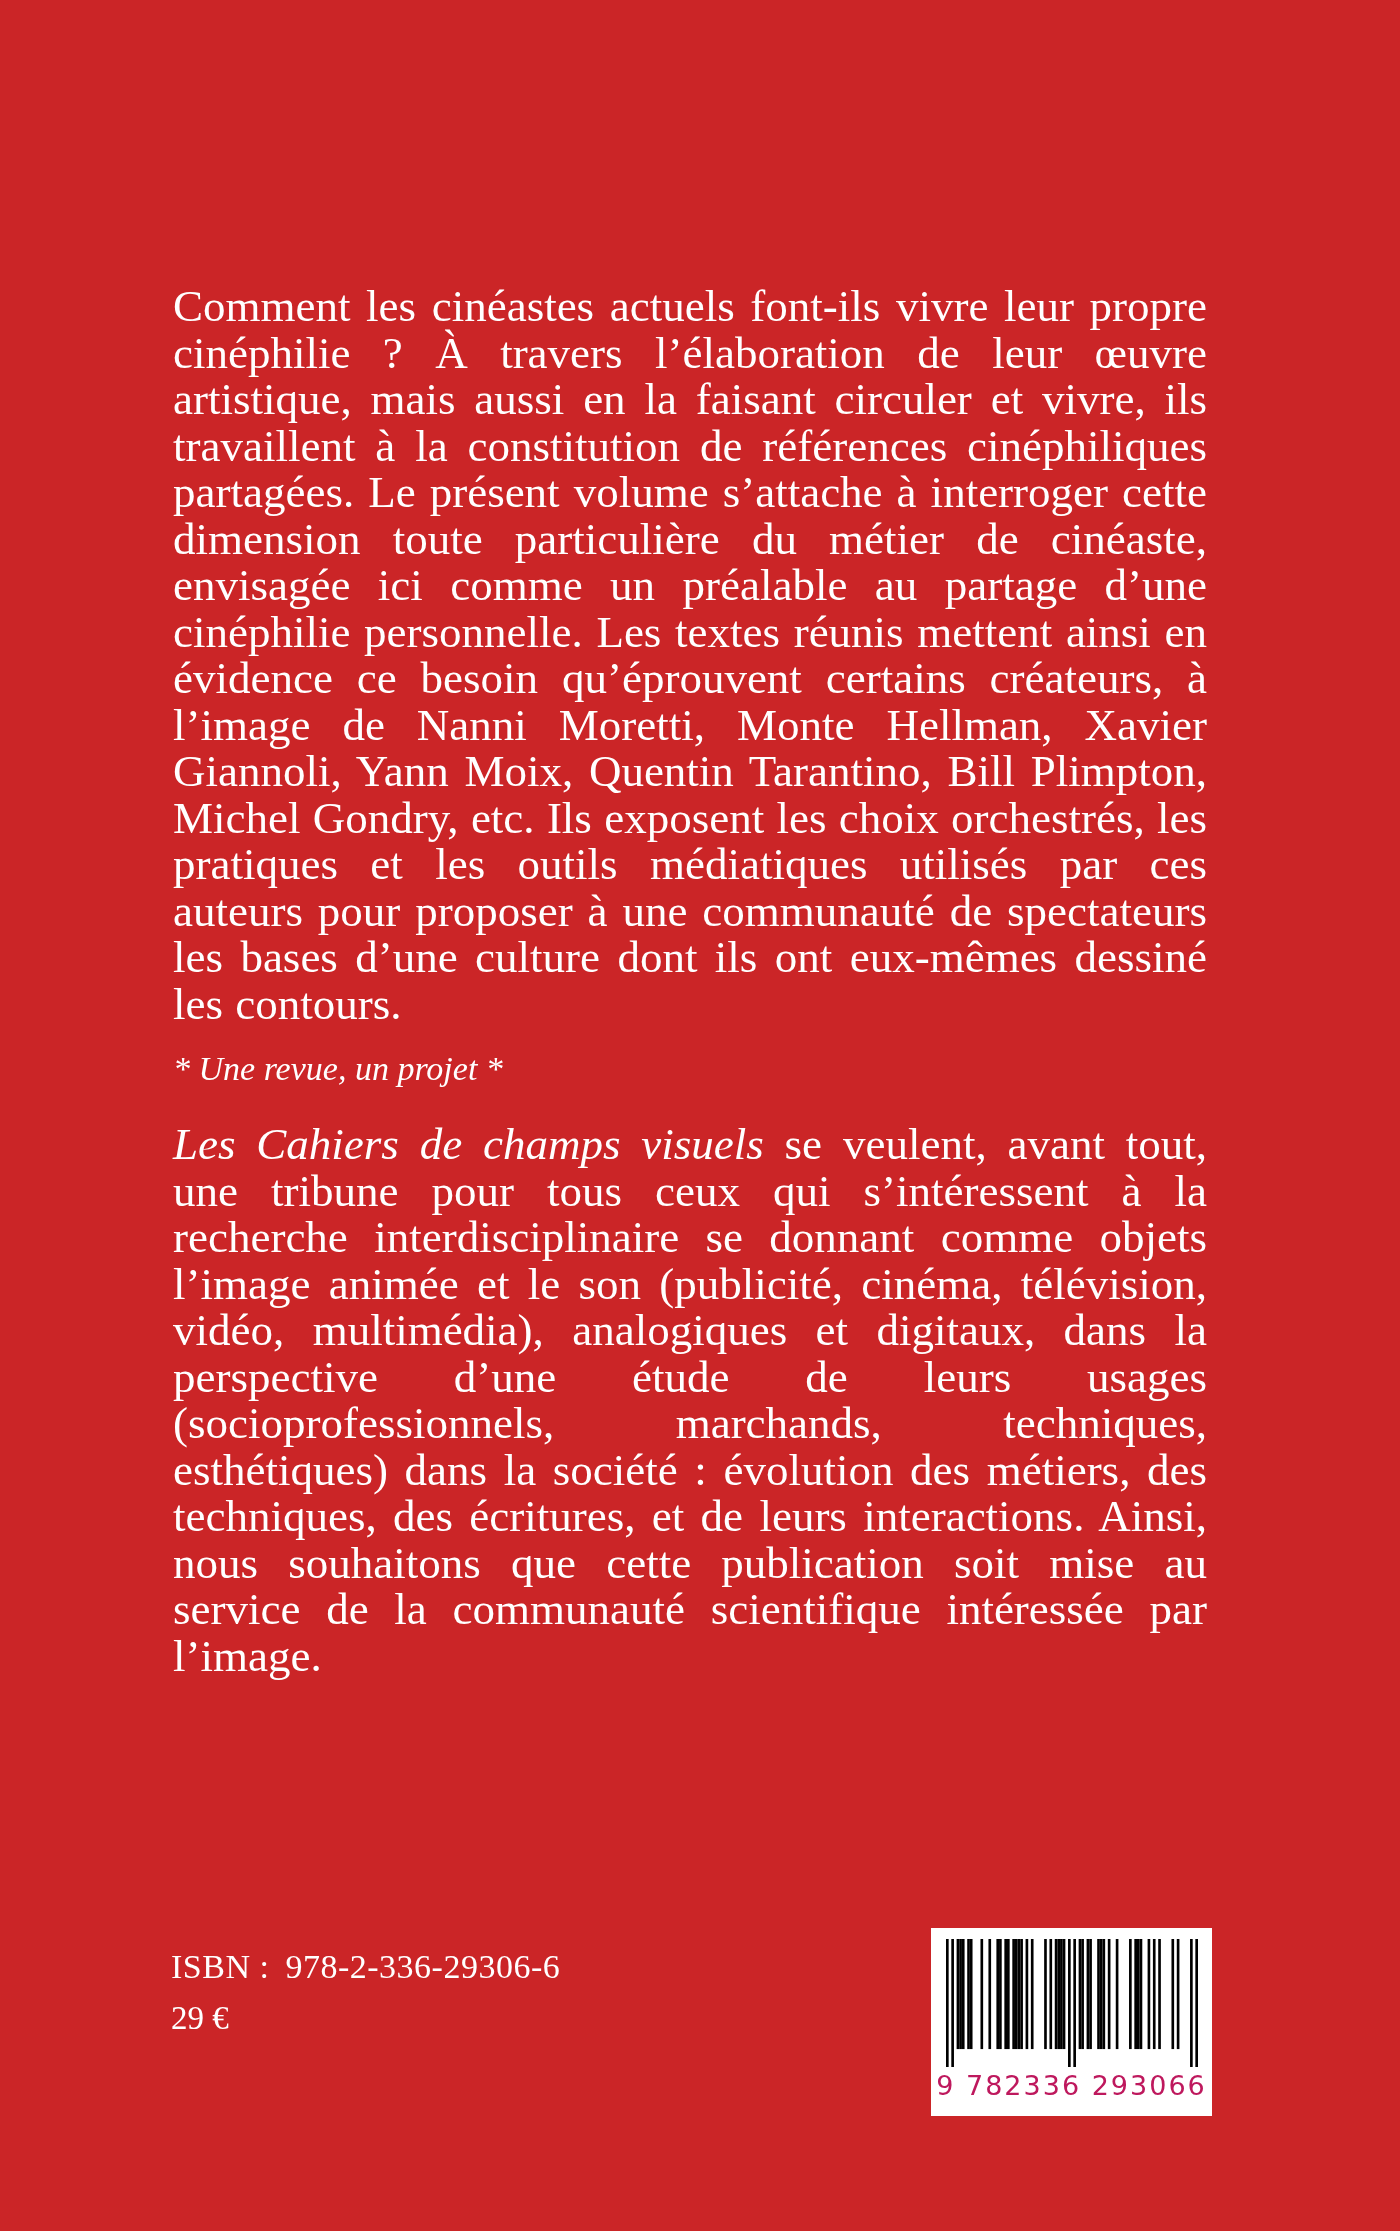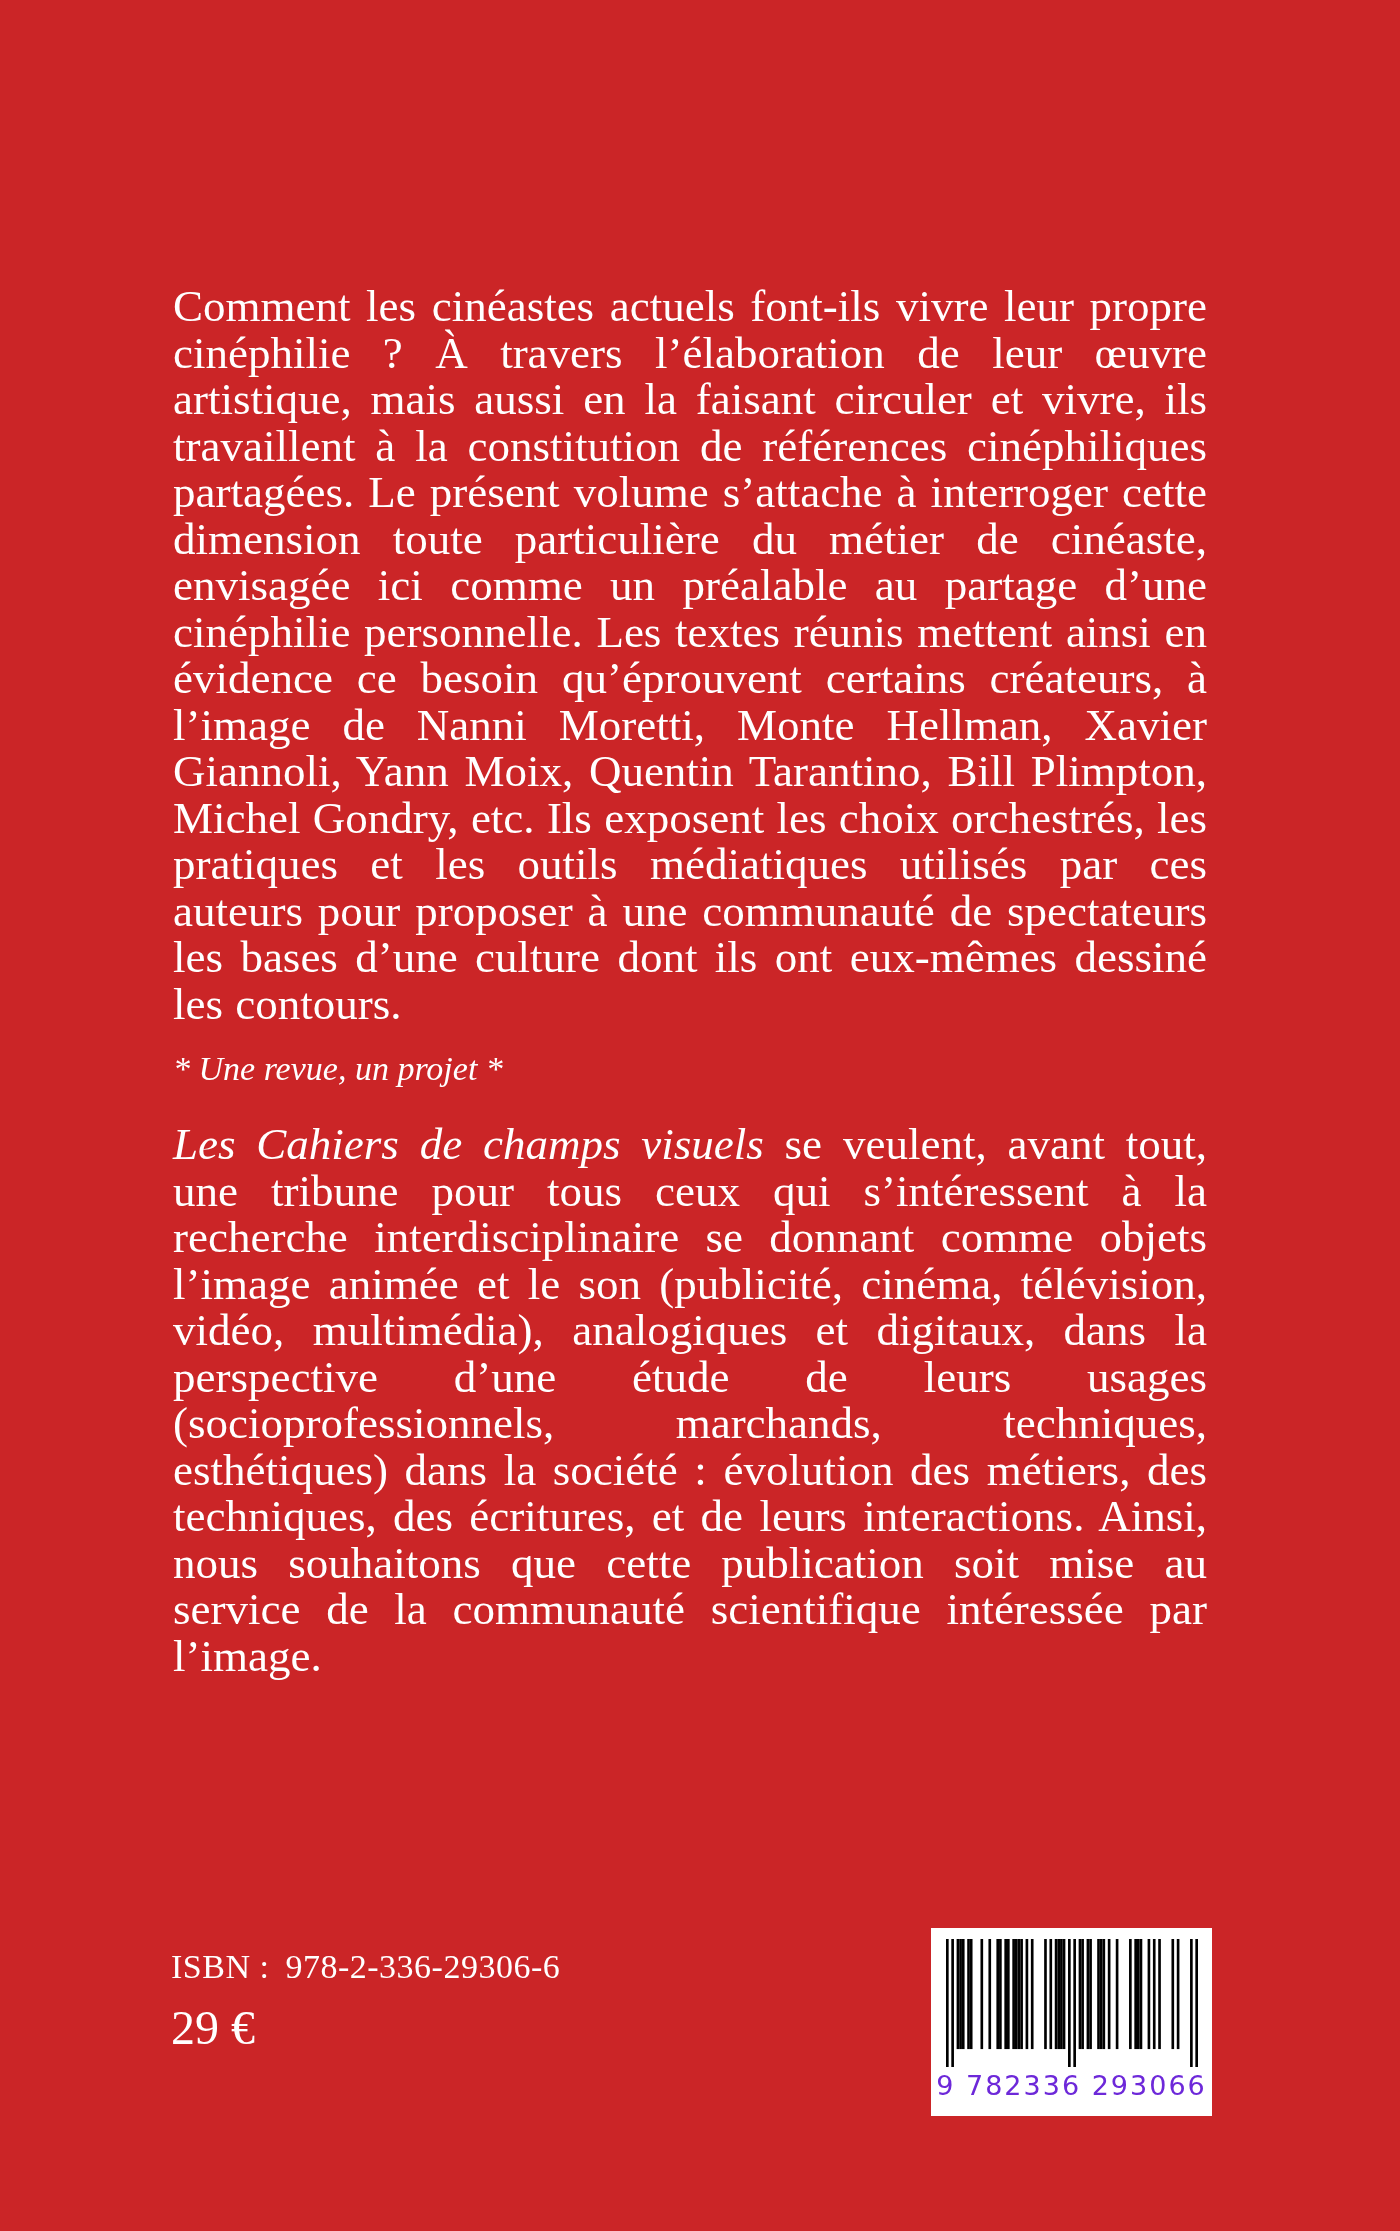--- a/index.html
+++ b/index.html
@@ -53,21 +53,21 @@
   .revue {
     top: 1121px;
   }
   .italic {
     font-style: italic;
   }
   .price {
     position: absolute;
     left: 171px;
     top: 2000px;
-    font-size: 48px;
+    font-size: 33px;
   }
   .isbn {
     position: absolute;
     left: 171px;
     top: 1948px;
     font-size: 34px;
     letter-spacing: 0.5px;
   }
   .isbn .isbn-number {
     margin-left: 16px;
@@ -88,21 +88,21 @@
   .barcode-box svg {
     width: 252px;
     height: 128px;
     display: block;
   }
   .barcode-digits {
     margin-top: 2px;
     font-family: "DejaVu Sans", sans-serif;
     font-size: 27px;
     line-height: 34px;
-    color: #6d28d9;
+    color: #be185d;
     letter-spacing: 2px;
     white-space: pre;
   }
 </style>
 </head>
 <body>
 
 <div class="cover">
 
 

